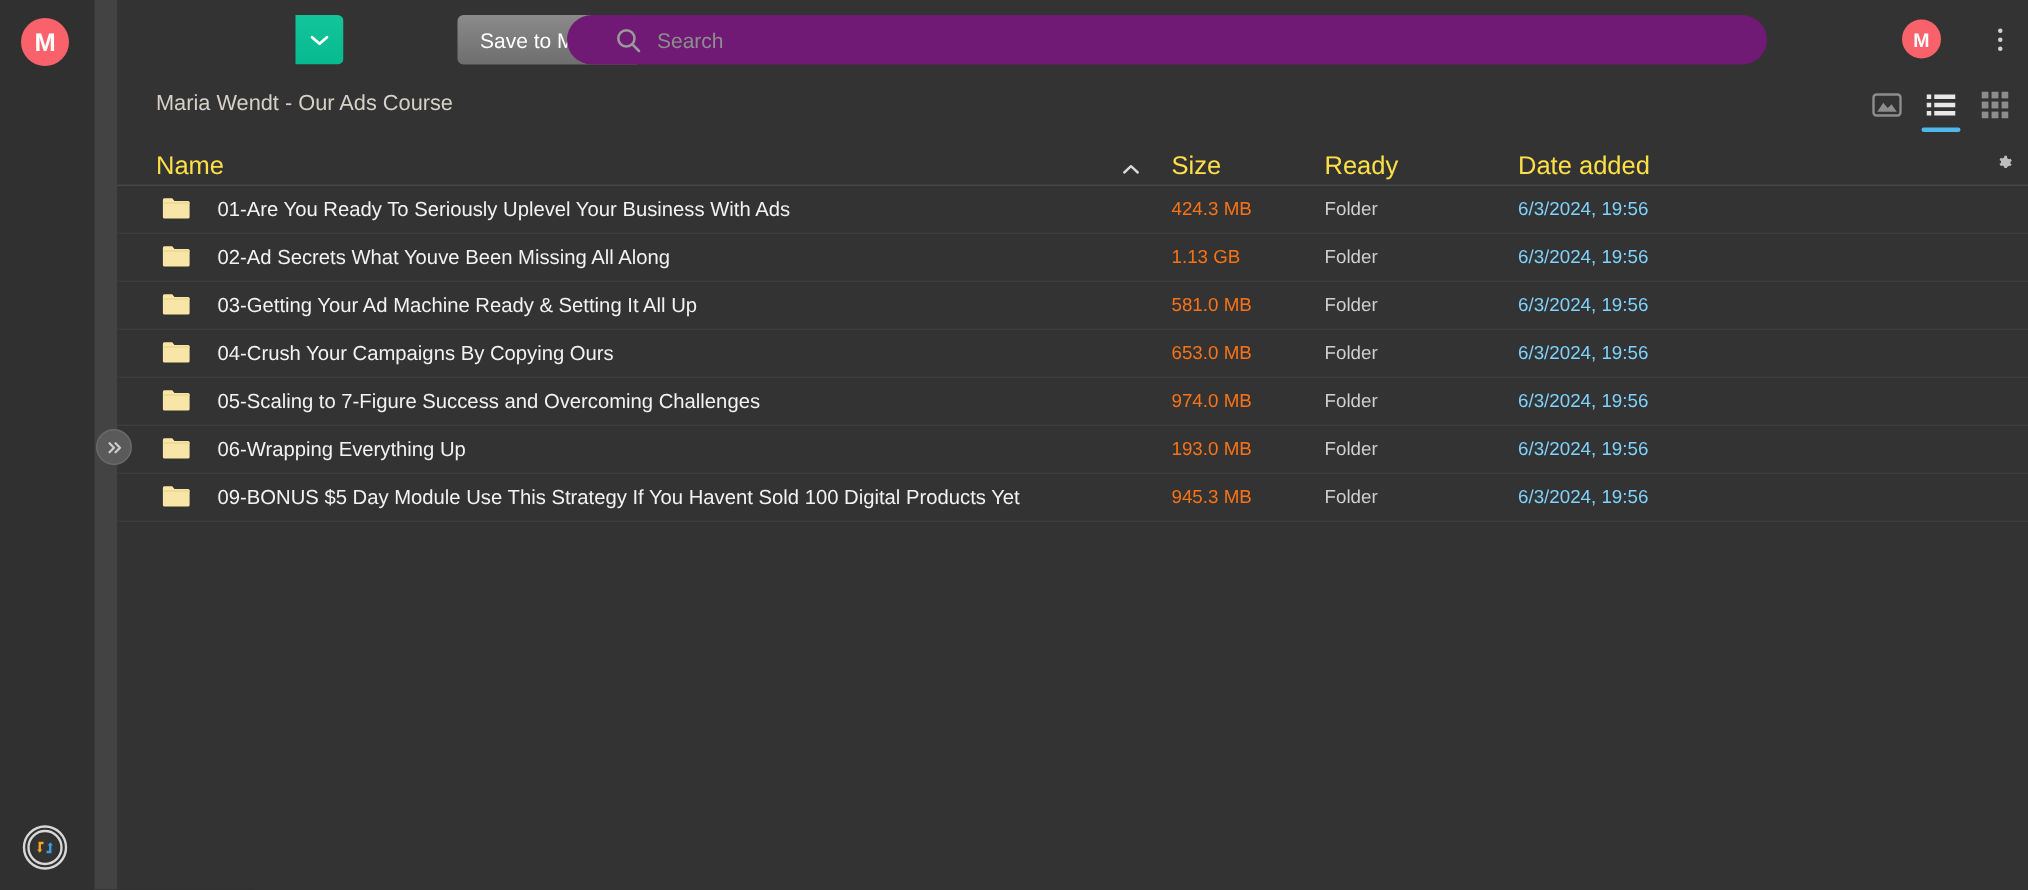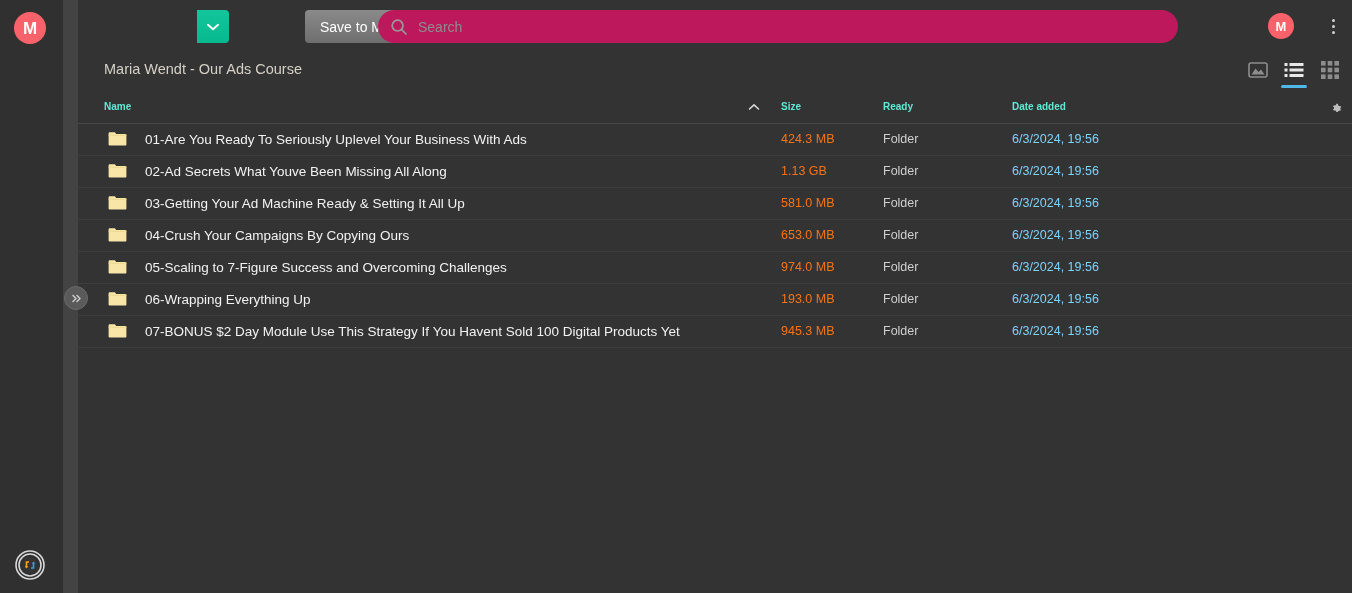--- a/index.html
+++ b/index.html
@@ -113,26 +113,27 @@
     color: #ffffff;
     font-size: 14px;
     border-radius: 4px;
     cursor: pointer;
   }
 
   .search-wrap {
     position: absolute;
     left: 300px; top: 10px;
     width: 800px; height: 33px;
-    background: #be185d;
+    background: #701a75;
     border-radius: 17px;
     display: flex;
     align-items: center;
     padding-left: 12px;
     cursor: text;
+    justify-content: center;
   }
   .search-icon { margin-right: 10px; display:flex; }
   .search-input {
     background: transparent;
     border: none;
     outline: none;
     color: #b8b8b8;
     font-size: 14px;
     font-family: "Liberation Sans", sans-serif;
     width: 720px;
@@ -206,23 +207,22 @@
   
   .table {
     position: absolute;
     left: 78px; top: 92px;
     width: 1274px;
   }
   .thead {
     position: relative;
     height: 32px;
     border-bottom: 1px solid #474747;
-    color: #5eead4;
-    font-size: 10px;
-    font-weight: bold;
+    color: #fde047;
+    font-size: 17px;
   }
   .th { position: absolute; top: 9px; white-space: nowrap; cursor: pointer; }
   .th-name { left: 26px; }
   .th-sort { left: 670px; top: 10px; }
   .th-size { left: 703px; }
   .th-type { left: 805px; }
   .th-date { left: 934px; }
   .th-gear {
     position: absolute; right: 4px; top: 5px;
     width: 22px; height: 22px;
@@ -428,21 +428,21 @@
           <div class="cell c-name">06-Wrapping Everything Up</div>
           <div class="cell c-size">193.0 MB</div>
           <div class="cell c-type">Folder</div>
           <div class="cell c-date">6/3/2024, 19:56</div>
         </div>
         <div class="row">
           <div class="cell c-icon"><svg width="19" height="16" viewBox="0 0 19 16">
               <path fill="#f7e6a8" d="M0.6 2.2a1 1 0 0 1 1-1h5.2l1.5 1.8h9.1a1 1 0 0 1 1 1v9.6a1 1 0 0 1-1 1H1.6a1 1 0 0 1-1-1z"></path>
               <path fill="#ecd88f" d="M0.6 3.9h17.8v1.0H0.6z"></path>
             </svg></div>
-          <div class="cell c-name">07-BONUS $2 Day Module Use This Strategy If You Havent Sold 100 Digital Products Yet</div>
+          <div class="cell c-name">09-BONUS $5 Day Module Use This Strategy If You Havent Sold 100 Digital Products Yet</div>
           <div class="cell c-size">945.3 MB</div>
           <div class="cell c-type">Folder</div>
           <div class="cell c-date">6/3/2024, 19:56</div>
         </div>
       </div>
   </div>
 
 </div>
 
 </body></html>

